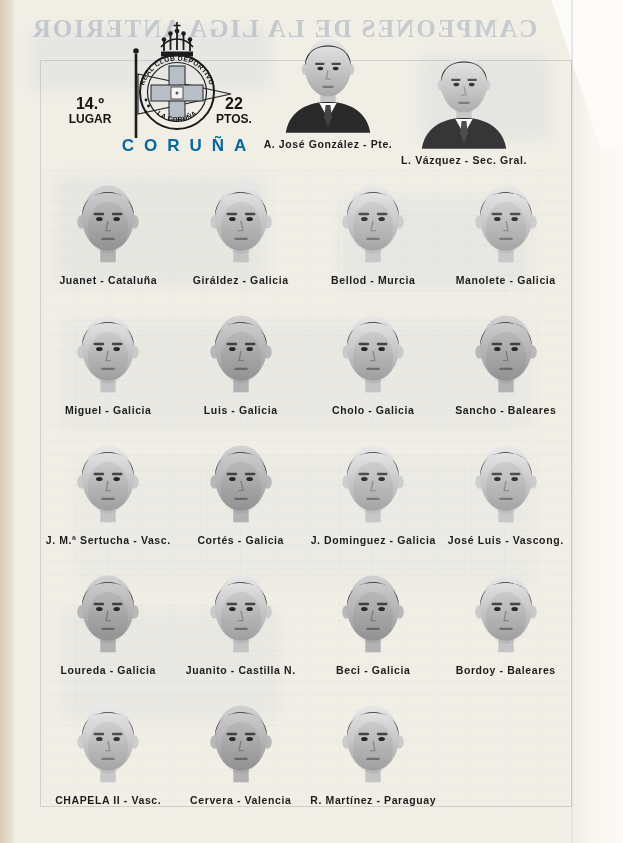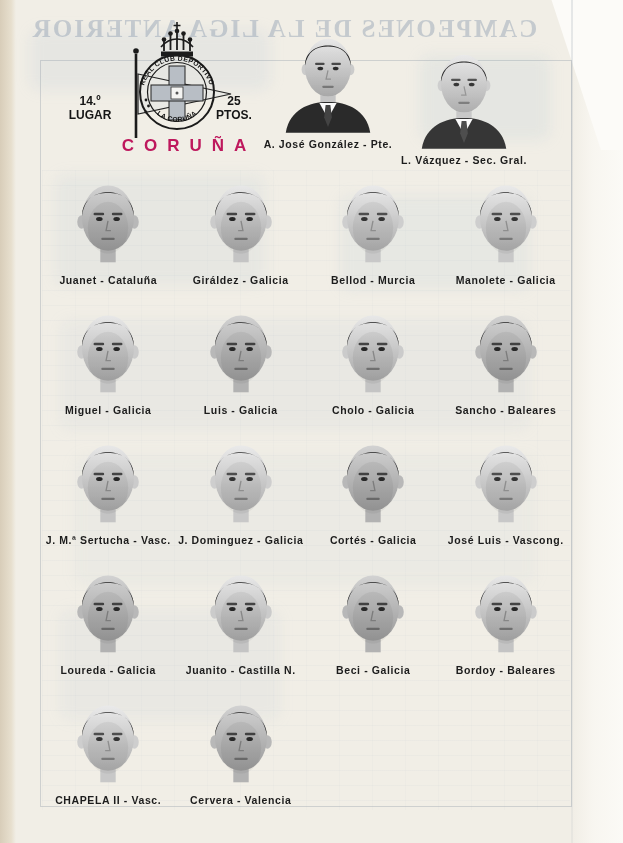--- a/index.html
+++ b/index.html
@@ -35,24 +35,24 @@
     transform:scaleX(-1);text-align:center;font-weight:bold;font-size:25px;
     letter-spacing:2px;color:rgba(137,152,174,.42);filter:blur(.6px);
     font-family:"Liberation Serif",serif;white-space:nowrap;}
   
   .crest{position:absolute;left:119px;top:20px;width:118px;height:122px;}
   .crest-text{font-size:6.8px;font-weight:bold;fill:#111;letter-spacing:.4px;
     font-family:"Liberation Sans",sans-serif;}
   .rank,.points{position:absolute;text-align:center;font-weight:bold;line-height:1.15;}
   .rank{left:58px;top:95px;width:64px;}
   .points{left:202px;top:95px;width:64px;}
-  .rank .num,.points .num{font-size:12px;}
+  .rank .num,.points .num{font-size:16px;}
   .rank .lbl,.points .lbl{font-size:12px;}
   .team-title{position:absolute;left:86px;top:136px;width:196px;text-align:center;
-    font-size:17px;font-weight:bold;letter-spacing:10px;text-indent:10px;color:#be185d;}
+    font-size:17px;font-weight:bold;letter-spacing:10px;text-indent:10px;color:#0369a1;}
   
   figure{margin:0;display:flex;flex-direction:column;align-items:center;}
   .photo{width:82px;height:100px;filter:grayscale(1) contrast(.96);}
   .bustp{width:96px;height:106px;}
   .v1{filter:grayscale(1) brightness(1.06);}
   .v2{filter:grayscale(1) brightness(.93) contrast(1.06);}
   .v3{filter:grayscale(1) contrast(1.12);}
   .flip{transform:scaleX(-1);}
   figcaption{margin-top:4px;font-size:10.5px;font-weight:bold;letter-spacing:.6px;
     white-space:nowrap;color:#1c1c1c;}
@@ -158,21 +158,21 @@
     <circle cx="58" cy="72" r="29.5" fill="none" stroke="#1b1b1b" stroke-width="1.2"></circle>
     <text class="crest-text"><textPath href="#arcTop" startOffset="50%" text-anchor="middle">REAL CLUB DEPORTIVO</textPath></text>
     <text class="crest-text"><textPath href="#arcBot" startOffset="50%" text-anchor="middle">LA CORUÑA</textPath></text>
   </svg>
 
   <div class="rank">
     <div class="num">14.º</div>
     <div class="lbl">LUGAR</div>
   </div>
   <div class="points">
-    <div class="num">25</div>
+    <div class="num">22</div>
     <div class="lbl">PTOS.</div>
   </div>
   <div class="team-title">CORUÑA</div>
 
   <figure class="official off1">
     <svg class="photo bustp v3">
         <use href="#bust"></use>
       </svg>
     <figcaption>A. José González - Pte.</figcaption>
   </figure>
@@ -235,31 +235,31 @@
         </svg>
       <figcaption>Sancho - Baleares</figcaption>
     </figure>
     <figure>
       <svg class="photo v3">
           <use href="#face"></use>
         </svg>
       <figcaption>J. M.ª Sertucha - Vasc.</figcaption>
     </figure>
     <figure>
+      <svg class="photo v2 flip">
+          <use href="#face"></use>
+        </svg>
+      <figcaption>Cortés - Galicia</figcaption>
+    </figure>
+    <figure>
       <svg class="photo v1">
           <use href="#face"></use>
         </svg>
       <figcaption>J. Dominguez - Galicia</figcaption>
     </figure>
-    <figure>
-      <svg class="photo v2 flip">
-          <use href="#face"></use>
-        </svg>
-      <figcaption>Cortés - Galicia</figcaption>
-    </figure>
 
     <figure>
       <svg class="photo v1">
           <use href="#face"></use>
         </svg>
       <figcaption>José Luis - Vascong.</figcaption>
     </figure>
     <figure>
       <svg class="photo v2">
           <use href="#face"></use>
@@ -289,16 +289,22 @@
       <svg class="photo v1 flip">
           <use href="#face"></use>
         </svg>
       <figcaption>CHAPELA II - Vasc.</figcaption>
     </figure>
     <figure>
       <svg class="photo v2">
           <use href="#face"></use>
         </svg>
       <figcaption>Cervera - Valencia</figcaption>
+    </figure>
+    <figure>
+      <svg class="photo v3 flip">
+          <use href="#face"></use>
+        </svg>
+      <figcaption>R. Martínez - Paraguay</figcaption>
     </figure>
 
   </div>
 </div>
 
 </body></html>

